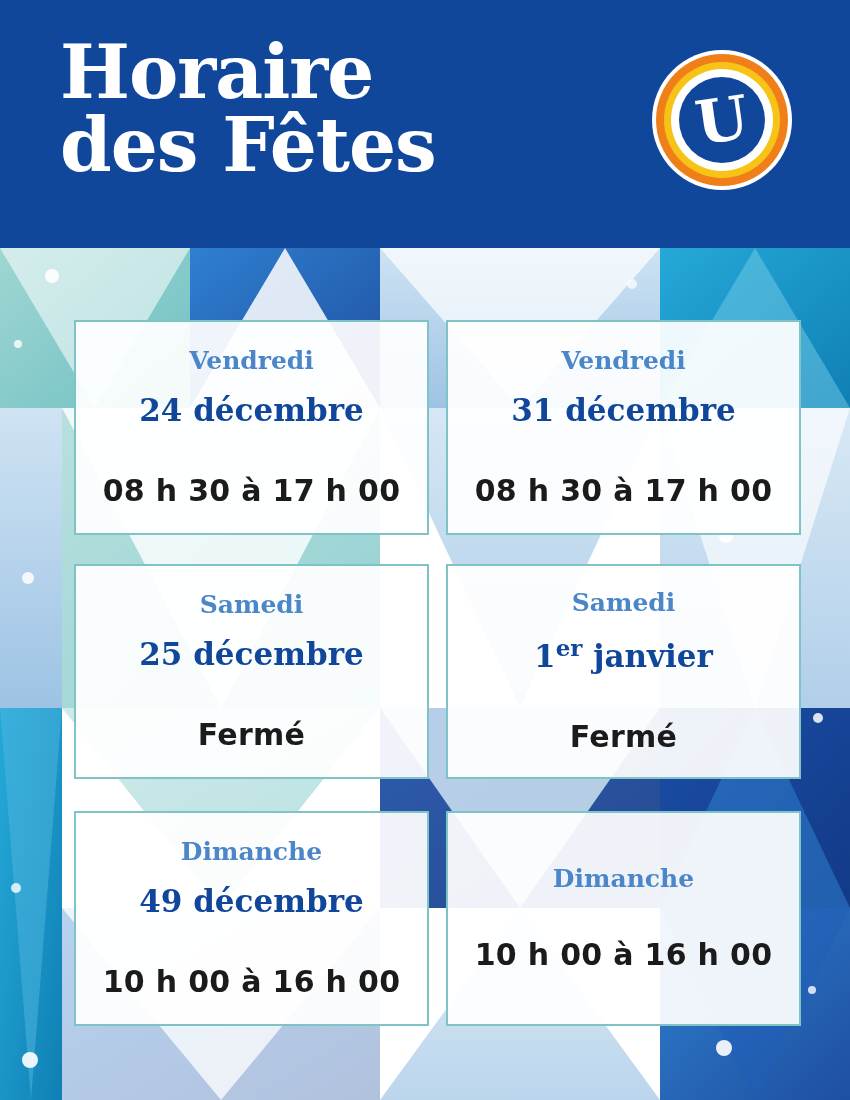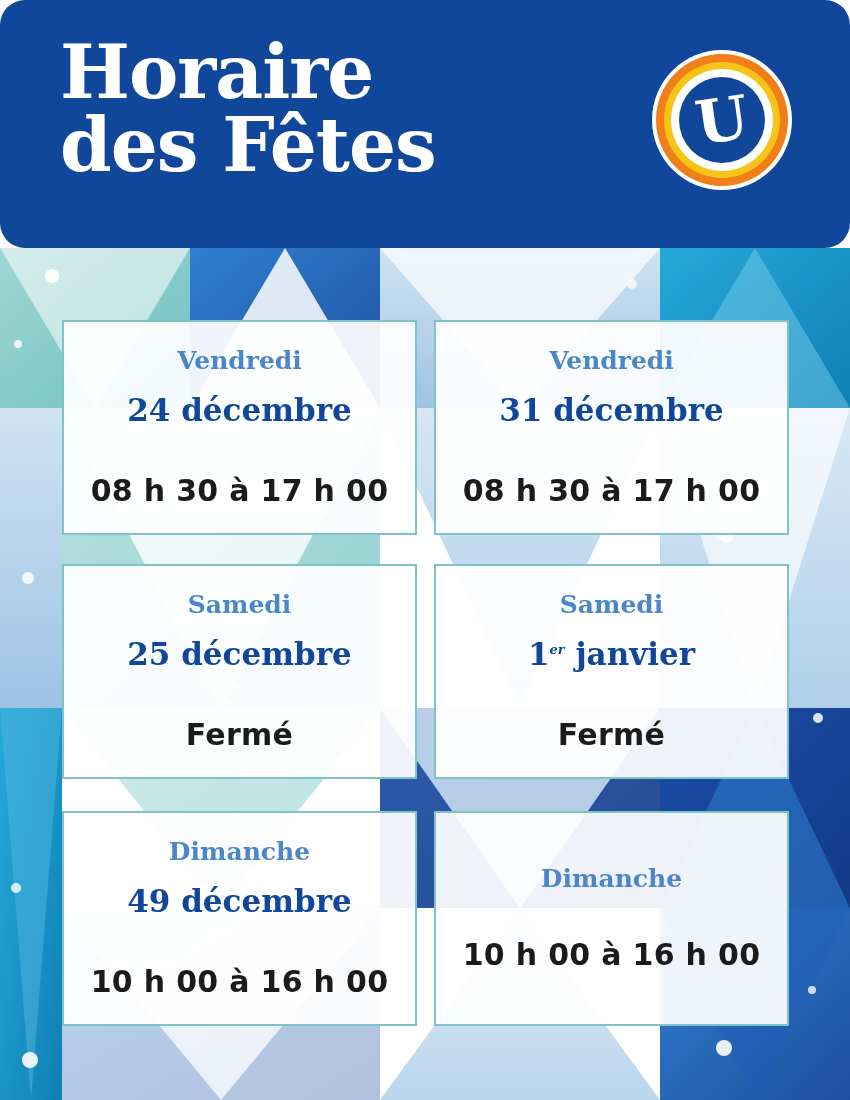--- a/index.html
+++ b/index.html
@@ -24,21 +24,20 @@
 
   
   .header {
     position: absolute;
     top: 0;
     left: 0;
     width: 850px;
     height: 248px;
     background: #10479b;
     z-index: 5;
-    border-radius: 25px;
   }
   .header-title {
     position: absolute;
     left: 60px;
     top: 36px;
     color: #ffffff;
     font-family: "DejaVu Serif", serif;
     font-weight: bold;
     font-size: 74px;
     line-height: 0.98;
@@ -107,21 +106,21 @@
     top: 248px;
     width: 850px;
     height: 852px;
     overflow: hidden;
     background: #ffffff;
   }
 
   
   .grid {
     position: absolute;
-    left: 0;
+    left: 12px;
     top: 248px;
     width: 698px;
     height: 852px;
     z-index: 4;
     padding-left: 48px;
   }
   .card {
     position: absolute;
     width: 355px;
     height: 215px;
@@ -143,23 +142,22 @@
   }
   .card-date {
     color: #10479b;
     font-family: "DejaVu Serif", serif;
     font-weight: bold;
     font-size: 31px;
     line-height: 1.15;
     margin-top: 18px;
   }
   .card-date sup {
-    font-size: 13px;
+    font-size: 23px;
     vertical-align: super;
-    font-style: italic;
   }
   .card-hours {
     color: #1b1b1b;
     font-family: "DejaVu Sans", sans-serif;
     font-weight: bold;
     font-size: 30px;
     margin-top: 44px;
     letter-spacing: 0.3px;
   }
 

